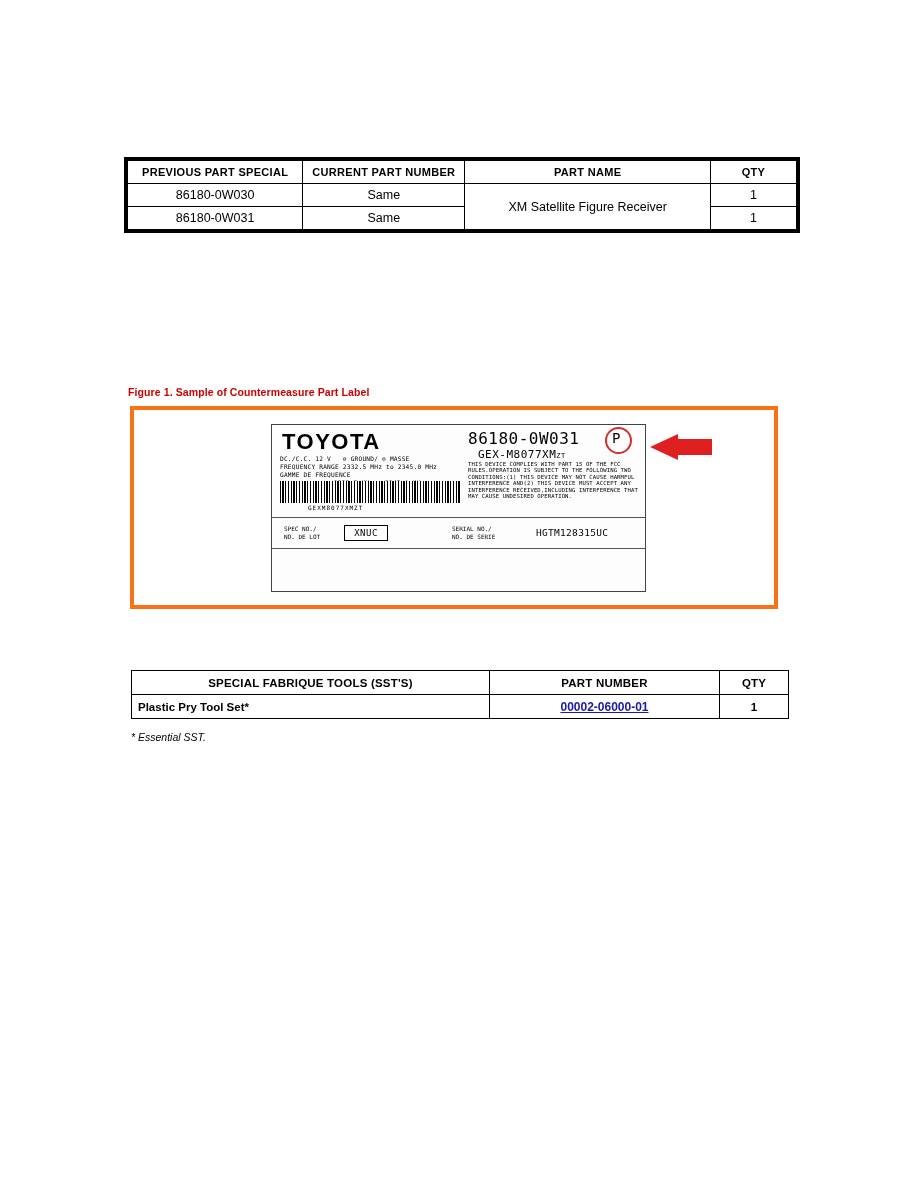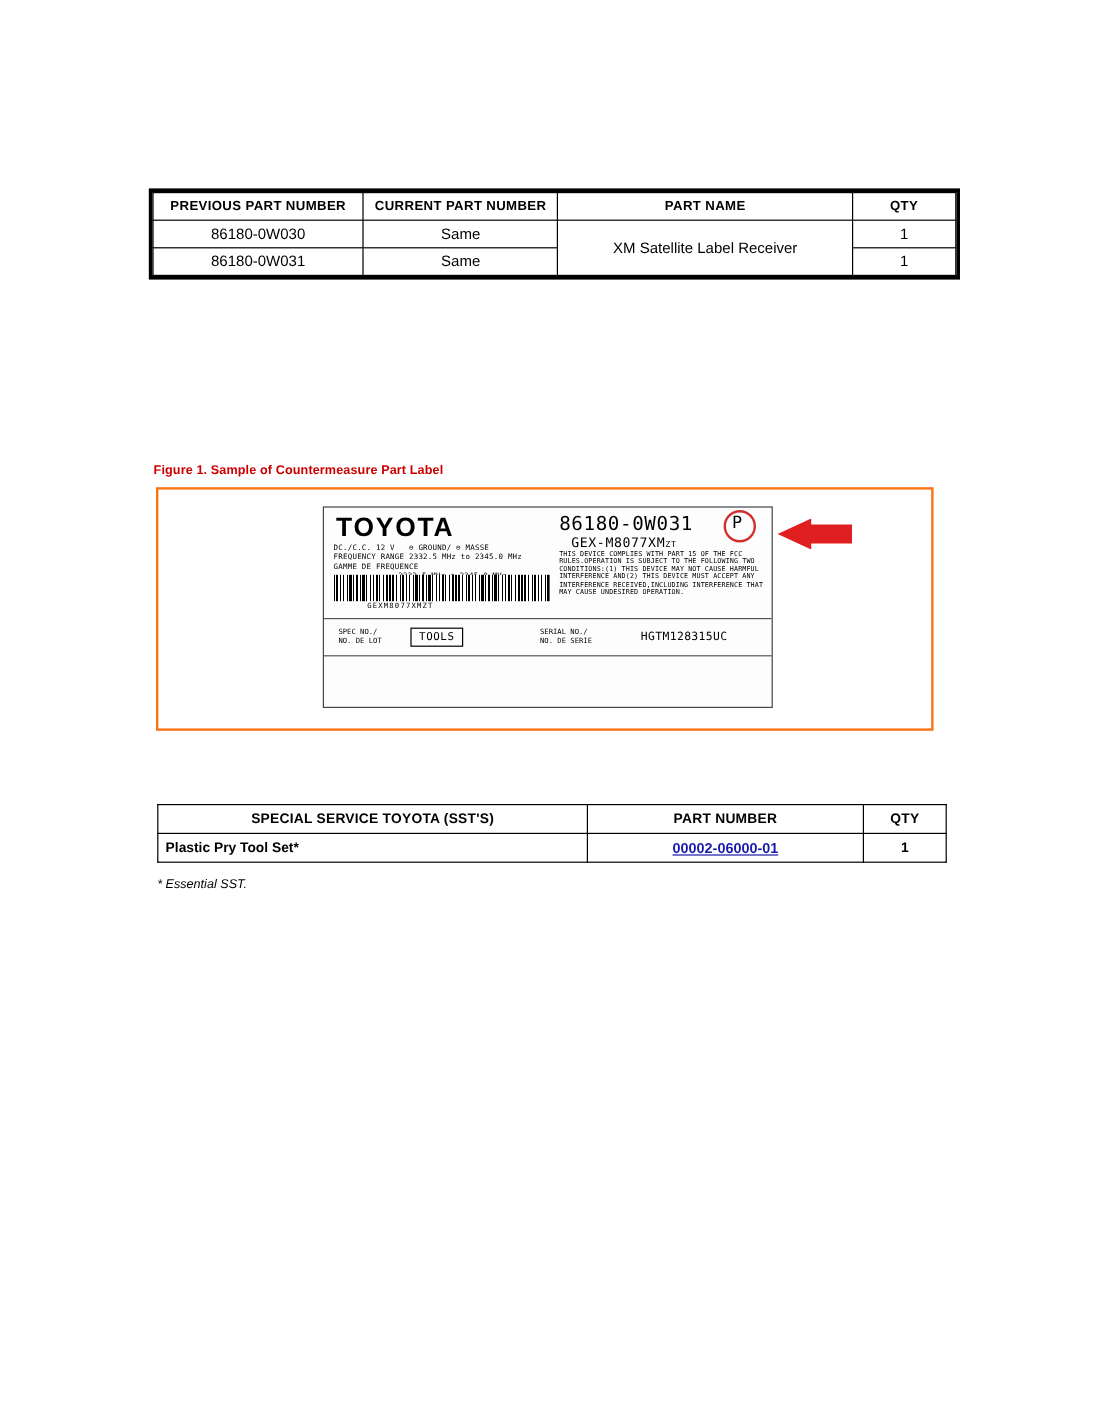--- a/index.html
+++ b/index.html
@@ -67,21 +67,21 @@
     letter-spacing: 0.1px;
   }
 
   
   .figure-box {
     position: absolute;
     left: 130px;
     top: 406px;
     width: 648px;
     height: 203px;
-    border: 2px solid #f97316;
+    border: 4px solid #f97316;
     background: #ffffff;
     box-sizing: border-box;
   }
 
   
   .label-card {
     position: absolute;
     left: 137px;
     top: 14px;
     width: 375px;
@@ -321,31 +321,31 @@
 <div class="parts-table-wrap">
   <table class="parts">
     <colgroup>
       <col class="col-prev">
         <col class="col-curr">
         <col class="col-name">
         <col class="col-qty">
     </colgroup>
     <thead>
       <tr>
-        <th>PREVIOUS PART NUMBER</th>
+        <th>PREVIOUS PART SPECIAL</th>
         <th>CURRENT PART NUMBER</th>
         <th>PART NAME</th>
         <th>QTY</th>
       </tr>
     </thead>
     <tbody>
       <tr>
         <td>86180-0W030</td>
         <td>Same</td>
-        <td class="partname" rowspan="2">XM Satellite Label Receiver</td>
+        <td class="partname" rowspan="2">XM Satellite Figure Receiver</td>
         <td>1</td>
       </tr>
       <tr>
         <td>86180-0W031</td>
         <td>Same</td>
         <td>1</td>
       </tr>
     </tbody>
   </table>
 </div>
@@ -377,42 +377,42 @@
         <span>GEX-M8077XM</span><span class="sub">ZT</span>
       </div>
       <div class="fcc-text">THIS DEVICE COMPLIES WITH PART 15 OF THE FCC RULES.OPERATION IS SUBJECT TO THE FOLLOWING TWO CONDITIONS:(1) THIS DEVICE MAY NOT CAUSE HARMFUL INTERFERENCE AND(2) THIS DEVICE MUST ACCEPT ANY INTERFERENCE RECEIVED,INCLUDING INTERFERENCE THAT MAY CAUSE UNDESIRED OPERATION.</div>
 
       <div class="p-circle"></div>
       <div class="p-letter">P</div>
     </div>
 
     <div class="lbl-mid">
       <div class="spec-label">SPEC NO./<br>NO. DE LOT</div>
-      <div class="spec-box">TOOLS</div>
+      <div class="spec-box">XNUC</div>
       <div class="serial-label">SERIAL NO./<br>NO. DE SERIE</div>
       <div class="serial-val">HGTM128315UC</div>
     </div>
 
   </div>
 
   <svg class="arrow" viewBox="0 0 62 26">
     <polygon points="62,5 62,21 28,21 28,26 0,13 28,0 28,5" fill="#e02020"></polygon>
   </svg>
 </div>
 
 <div class="sst-wrap">
   <table class="sst">
     <colgroup>
       <col class="sst-col-name">
         <col class="sst-col-pn">
         <col class="sst-col-qty">
     </colgroup>
     <thead>
       <tr>
-        <th>SPECIAL SERVICE TOYOTA (SST'S)</th>
+        <th>SPECIAL FABRIQUE TOOLS (SST'S)</th>
         <th>PART NUMBER</th>
         <th>QTY</th>
       </tr>
     </thead>
     <tbody>
       <tr>
         <td class="sst-name">Plastic Pry Tool Set*</td>
         <td class="sst-pn">
           <a class="pn-link" href="#">00002-06000-01</a>
         </td>

